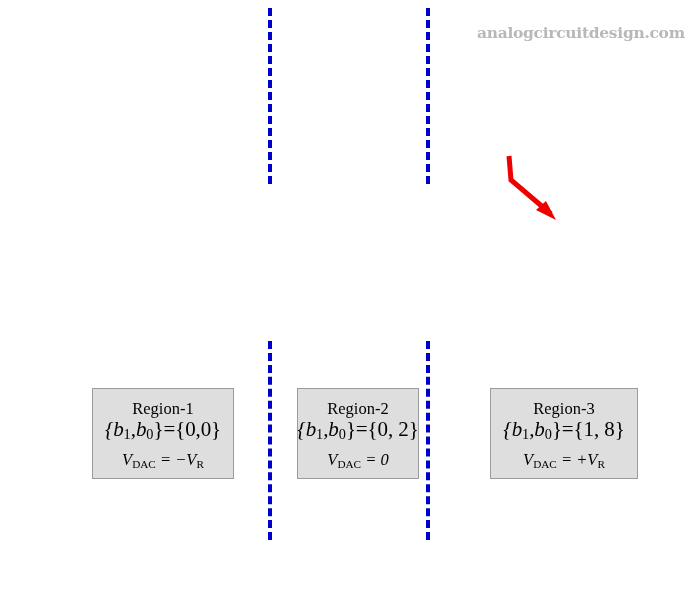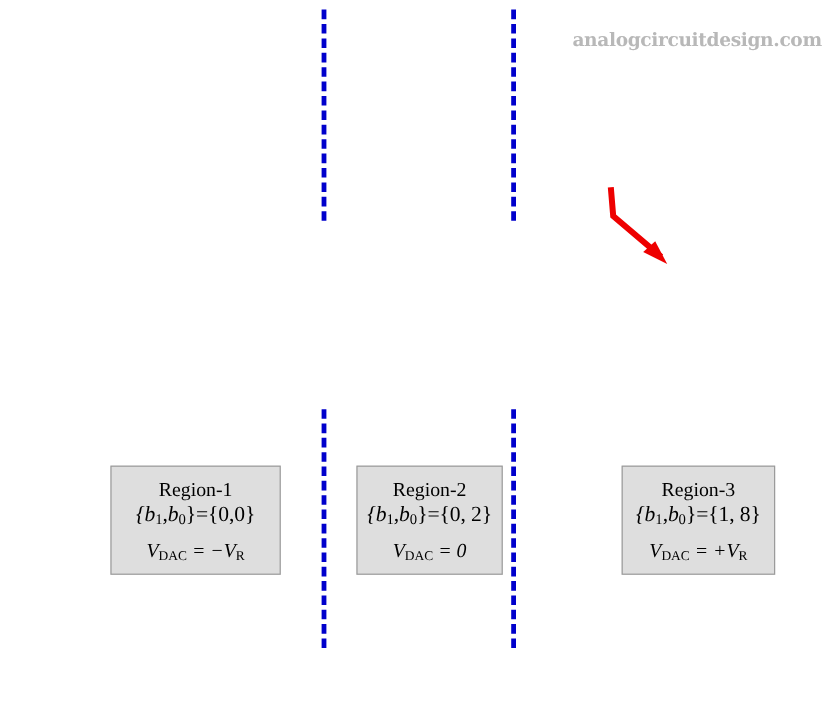--- a/index.html
+++ b/index.html
@@ -67,21 +67,21 @@
     padding-top: 2px;
     color: #000000;
   }
   .region-box .r-title {
     font-size: 16.5px;
     line-height: 20px;
     white-space: nowrap;
     text-align: right;
   }
   .region-box .r-bits {
-    font-size: 18px;
+    font-size: 21px;
     line-height: 21px;
     white-space: nowrap;
     letter-spacing: -0.1px;
   }
   .region-box .r-eq {
     font-size: 16.5px;
     line-height: 20px;
     white-space: nowrap;
     margin-top: 8px;
   }
@@ -90,21 +90,21 @@
     font-size: 0.68em;
     vertical-align: baseline;
     position: relative;
     top: 0.28em;
     letter-spacing: 0;
   }
   .sub-up { font-style: normal; }
 
   #box-1 { left: 92px;  width: 142px; }
   #box-2 { left: 283px; width: 122px; margin-left: 14px; }
-  #box-3 { left: 518px; width: 128px; }
+  #box-3 { left: 490px; width: 148px; }
 </style>
 </head>
 <body>
 
 <div id="figure">
 
   <div class="watermark">analogcircuitdesign.com</div>
 
   <div class="divider d1 seg-top"></div>
   <div class="divider d1 seg-bottom"></div>

